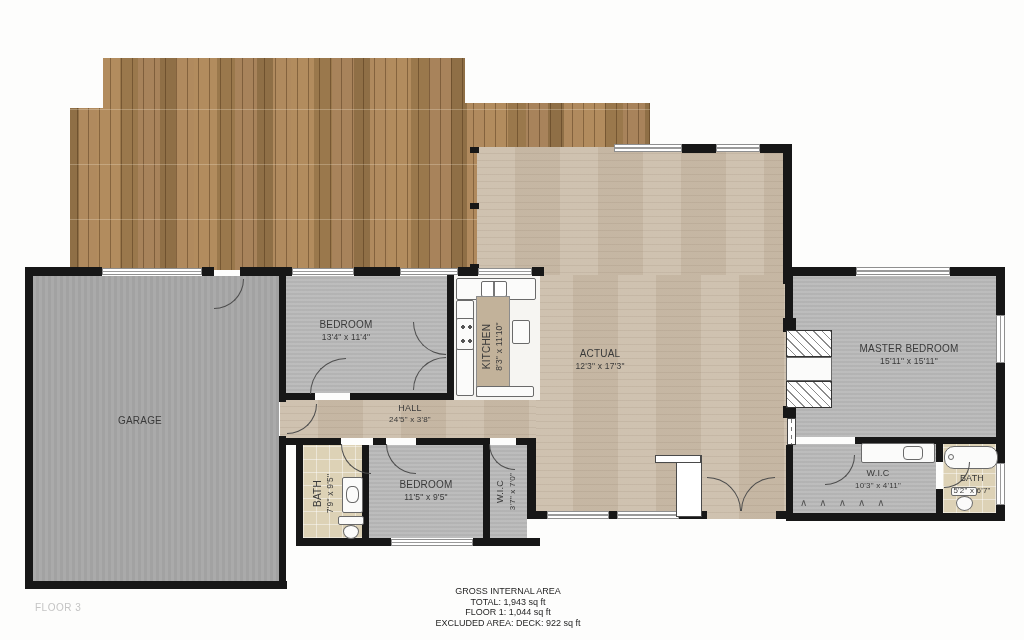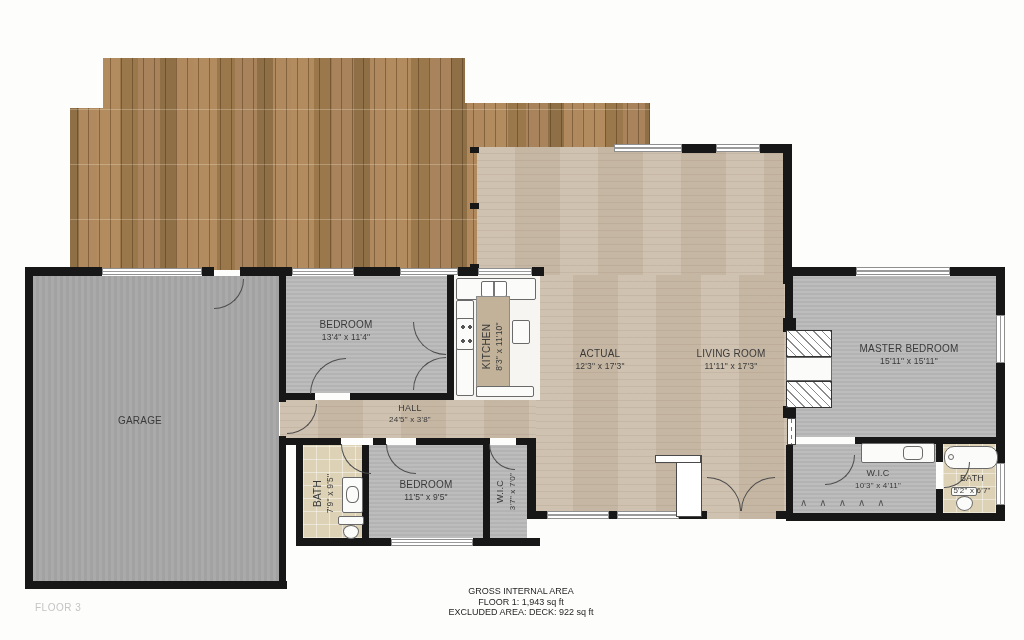--- a/index.html
+++ b/index.html
@@ -47,21 +47,21 @@
   .arc-tr{border-top:1.5px solid #4d4d4d;border-right:1.5px solid #4d4d4d;border-top-right-radius:100%;}
   .arc-tl{border-top:1.5px solid #4d4d4d;border-left:1.5px solid #4d4d4d;border-top-left-radius:100%;}
   
   .label{position:absolute;text-align:center;color:#3a3a3a;line-height:1.3;letter-spacing:.2px;}
   .label .nm{display:block;font-size:10px;}
   .label .dm{display:block;font-size:8.5px;margin-top:1px;}
   .rot{transform:rotate(-90deg);}
   .hangers{position:absolute;color:#555;font-size:10px;letter-spacing:12px;}
   .hangers::after{content:"\2227\2227\2227\2227\2227";}
   
-  .footer{position:absolute;left:321px;top:586px;width:400px;text-align:center;color:#1f1f1f;}
+  .footer{position:absolute;left:308px;top:586px;width:400px;text-align:center;color:#1f1f1f;}
   .footer div{font-size:9px;line-height:10.5px;}
   .footer .disc{color:#b7b4ae;font-size:8px;margin-top:1px;}
   .floor-tag{position:absolute;left:35px;top:602px;font-size:10px;color:#c4c4c4;letter-spacing:.5px;}
 </style>
 </head>
 <body>
 
 <div id="plan">
 
   <div class="abs deck-wood" style="left:0;top:0;width:1024px;height:640px;
@@ -197,24 +197,20 @@
     <span class="dm">13'4" x 11'4"</span>
   </div>
   <div class="label rot" style="left:438px;top:334px;width:110px;">
     <span class="nm">KITCHEN</span>
     <span class="dm">8'3" x 11'10"</span>
   </div>
   <div class="label" style="left:540px;top:347px;width:120px;">
     <span class="nm">ACTUAL</span>
     <span class="dm">12'3" x 17'3"</span>
   </div>
-  <div class="label" style="left:671px;top:347px;width:120px;">
-    <span class="nm">LIVING ROOM</span>
-    <span class="dm">11'11" x 17'3"</span>
-  </div>
   <div class="label" style="left:819px;top:342px;width:180px;">
     <span class="nm">MASTER BEDROOM</span>
     <span class="dm">15'11" x 15'11"</span>
   </div>
   <div class="label" style="left:80px;top:414px;width:120px;">
     <span class="nm">GARAGE</span>
   </div>
   <div class="label" style="left:350px;top:403px;width:120px;">
     <span class="nm" style="font-size:9px;">HALL</span>
     <span class="dm" style="font-size:8px;margin-top:0;">24'5" x 3'8"</span>
@@ -236,17 +232,18 @@
     <span class="dm" style="font-size:8px;">10'3" x 4'11"</span>
   </div>
   <div class="label" style="left:932px;top:473px;width:80px;">
     <span class="nm" style="font-size:9px;">BATH</span>
     <span class="dm" style="font-size:8px;">5'2" x 6'7"</span>
   </div>
 
   <div class="floor-tag">FLOOR 3</div>
   <div class="footer">
     <div>GROSS INTERNAL AREA</div>
-    <div>FLOOR 1: 1,943 sq ft</div>
+    <div>TOTAL: 1,943 sq ft</div>
+    <div>FLOOR 1: 1,044 sq ft</div>
     <div>EXCLUDED AREA: DECK: 922 sq ft</div>
   </div>
 
 </div>
 
 </body></html>

